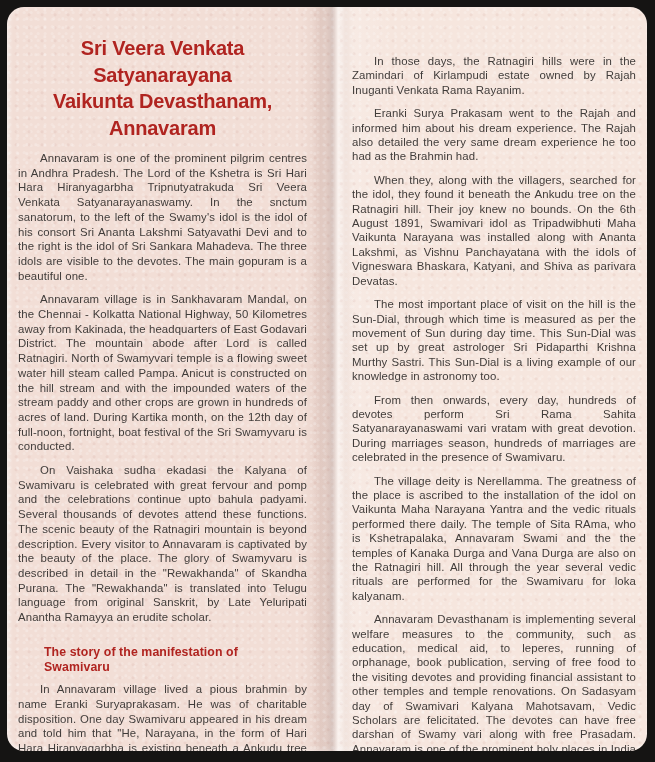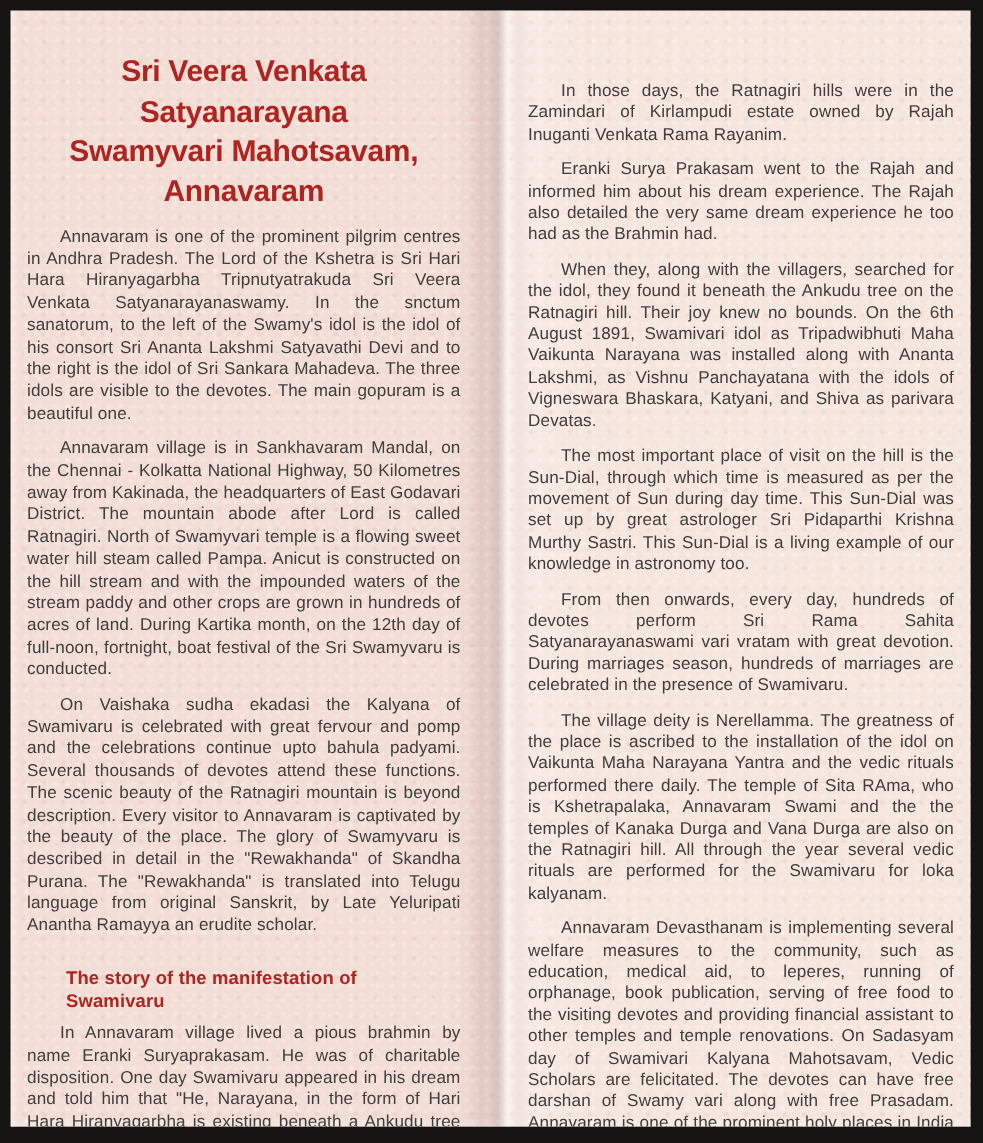--- a/index.html
+++ b/index.html
@@ -25,20 +25,21 @@
     width:100%;height:100%;
     background:
       radial-gradient(circle at 20% 30%, rgba(255,255,255,0.25) 0 1px, transparent 2px),
       radial-gradient(circle at 70% 60%, rgba(180,120,110,0.10) 0 1px, transparent 2px),
       radial-gradient(circle at 45% 80%, rgba(255,255,255,0.18) 0 1px, transparent 2px),
       linear-gradient(90deg, var(--paper) 0%, var(--paper) 46%, #e8d2ca 49%, #f8ece6 52%, var(--paper_light) 60%, var(--paper_light) 100%);
     background-size: 9px 9px, 13px 13px, 7px 7px, 100% 100%;
     display:flex;
     overflow:hidden;
     box-shadow:inset 4px 0 6px -3px rgba(255,255,255,0.55), inset 0 -3px 5px -2px rgba(255,255,255,0.4);
+    border-radius:17px;
   }
   .col{
     color:var(--body_text);
     font-size:11.4px;
     line-height:14.7px;
   }
   .col p{
     text-align:justify;
     text-indent:22px;
     margin-bottom:9px;
@@ -85,21 +86,21 @@
 </style>
 </head>
 <body>
 
 <div class="frame">
   <div class="paper">
 
     <div class="col col-left">
       <div class="title">
         <div>Sri Veera Venkata Satyanarayana</div>
-        <div>Swamyvari Mahotsavam, Annavaram</div>
+        <div>Vaikunta Devasthanam, Annavaram</div>
       </div>
       <p>Annavaram is one of the prominent pilgrim centres in Andhra Pradesh. The Lord of the Kshetra is Sri Hari Hara Hiranyagarbha Tripnutyatrakuda Sri Veera Venkata Satyanarayanaswamy. In the snctum sanatorum, to the left of the Swamy's idol is the idol of his consort Sri Ananta Lakshmi Satyavathi Devi and to the right is the idol of Sri Sankara Mahadeva. The three idols are visible to the devotes. The main gopuram is a beautiful one.</p>
       <p>Annavaram village is in Sankhavaram Mandal, on the Chennai - Kolkatta National Highway, 50 Kilometres away from Kakinada, the headquarters of East Godavari District. The mountain abode after Lord is called Ratnagiri. North of Swamyvari temple is a flowing sweet water hill steam called Pampa. Anicut is constructed on the hill stream and with the impounded waters of the stream paddy and other crops are grown in hundreds of acres of land. During Kartika month, on the 12th day of full-noon, fortnight, boat festival of the Sri Swamyvaru is conducted.</p>
       <p>On Vaishaka sudha ekadasi the Kalyana of Swamivaru is celebrated with great fervour and pomp and the celebrations continue upto bahula padyami. Several thousands of devotes attend these functions. The scenic beauty of the Ratnagiri mountain is beyond description. Every visitor to Annavaram is captivated by the beauty of the place. The glory of Swamyvaru is described in detail in the "Rewakhanda" of Skandha Purana. The "Rewakhanda" is translated into Telugu language from original Sanskrit, by Late Yeluripati Anantha Ramayya an erudite scholar.</p>
       <div class="subheading">The story of the manifestation of Swamivaru</div>
       <p>In Annavaram village lived a pious brahmin by name Eranki Suryaprakasam. He was of charitable disposition. One day Swamivaru appeared in his dream and told him that "He, Narayana, in the form of Hari Hara Hiranyagarbha is existing beneath a Ankudu tree on the Ratnagiri hill and that he would manifest himself on thursday the, Sudha Vidiya of Sravana month of "Khara" year to bless the devotees and that the idol form would also be in the likeness of the form the devotee was seeing in his dream. The dreamer was ordained to take action for the installation of the idol of the Lord.</p>
     </div>
 
     <div class="fold"></div>
 

